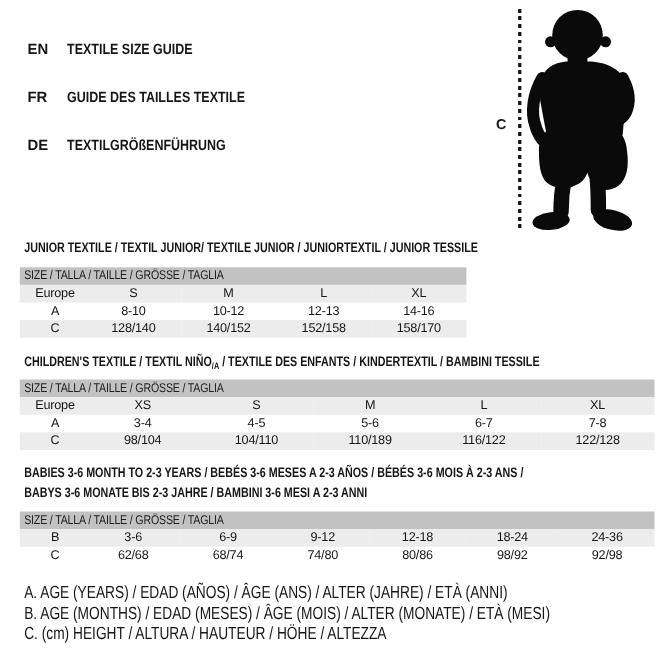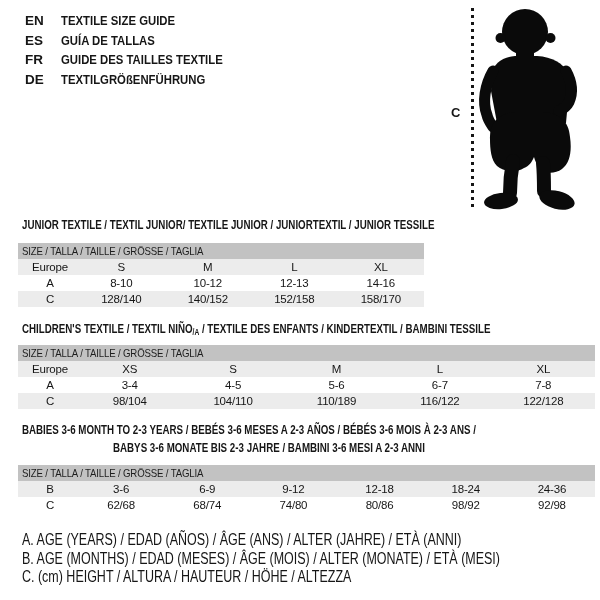--- a/index.html
+++ b/index.html
@@ -17,34 +17,34 @@
     color:var(--ink);
     overflow:hidden;
     -webkit-font-smoothing:antialiased;
   }
   .abs{position:absolute;}
   .cond{display:inline-block;transform:scaleX(0.78);transform-origin:0 50%;white-space:nowrap;}
   .cond85{display:inline-block;transform:scaleX(0.84);transform-origin:0 50%;white-space:nowrap;}
 
   
   .lang-header{left:25px;top:11px;font-size:13.5px;font-weight:bold;line-height:19.5px;}
-  .lang-row{display:flex;}
+  .lang-row{display:flex;margin-top:24px;}
   .lang-code{width:36px;flex:0 0 36px;}
   .lang-label{white-space:nowrap;}
 
   
   .measure-line{
     left:471px;top:8px;width:3px;height:202px;
     background:repeating-linear-gradient(to bottom,#161616 0 3.5px,transparent 3.5px 7px);
   }
   .figure-c{left:451px;top:105px;font-size:13px;font-weight:bold;}
   .baby-svg{left:477px;top:5px;}
 
   
-  .sec-title{font-size:12.5px;font-weight:bold;line-height:18px;white-space:nowrap;text-align:center;}
+  .sec-title{font-size:12.5px;font-weight:bold;line-height:18px;white-space:nowrap;}
   .title-junior{left:22px;top:216px;}
   .title-children{left:22px;top:320px;}
   .title-babies{left:22px;top:421px;}
   .sub-a{font-size:8.5px;vertical-align:-2px;}
 
   .size-table{border-collapse:collapse;table-layout:fixed;}
   .tbl-junior{left:18px;top:243px;width:406px;}
   .tbl-children{left:18px;top:345px;width:577px;}
   .tbl-babies{left:18px;top:465px;width:577px;}
   .size-table td{
@@ -61,24 +61,20 @@
   
   .footnotes{left:22px;top:531px;font-size:16px;font-weight:normal;line-height:18.5px;}
 </style>
 </head>
 <body>
 
 <div class="abs lang-header">
   <div class="lang-row">
     <span class="lang-code">EN</span>
     <span class="lang-label cond85">TEXTILE SIZE GUIDE</span>
-  </div>
-  <div class="lang-row">
-    <span class="lang-code">ES</span>
-    <span class="lang-label cond85">GUÍA DE TALLAS</span>
   </div>
   <div class="lang-row">
     <span class="lang-code">FR</span>
     <span class="lang-label cond85">GUIDE DES TAILLES TEXTILE</span>
   </div>
   <div class="lang-row">
     <span class="lang-code">DE</span>
     <span class="lang-label cond85">TEXTILGRÖßENFÜHRUNG</span>
   </div>
 </div>

